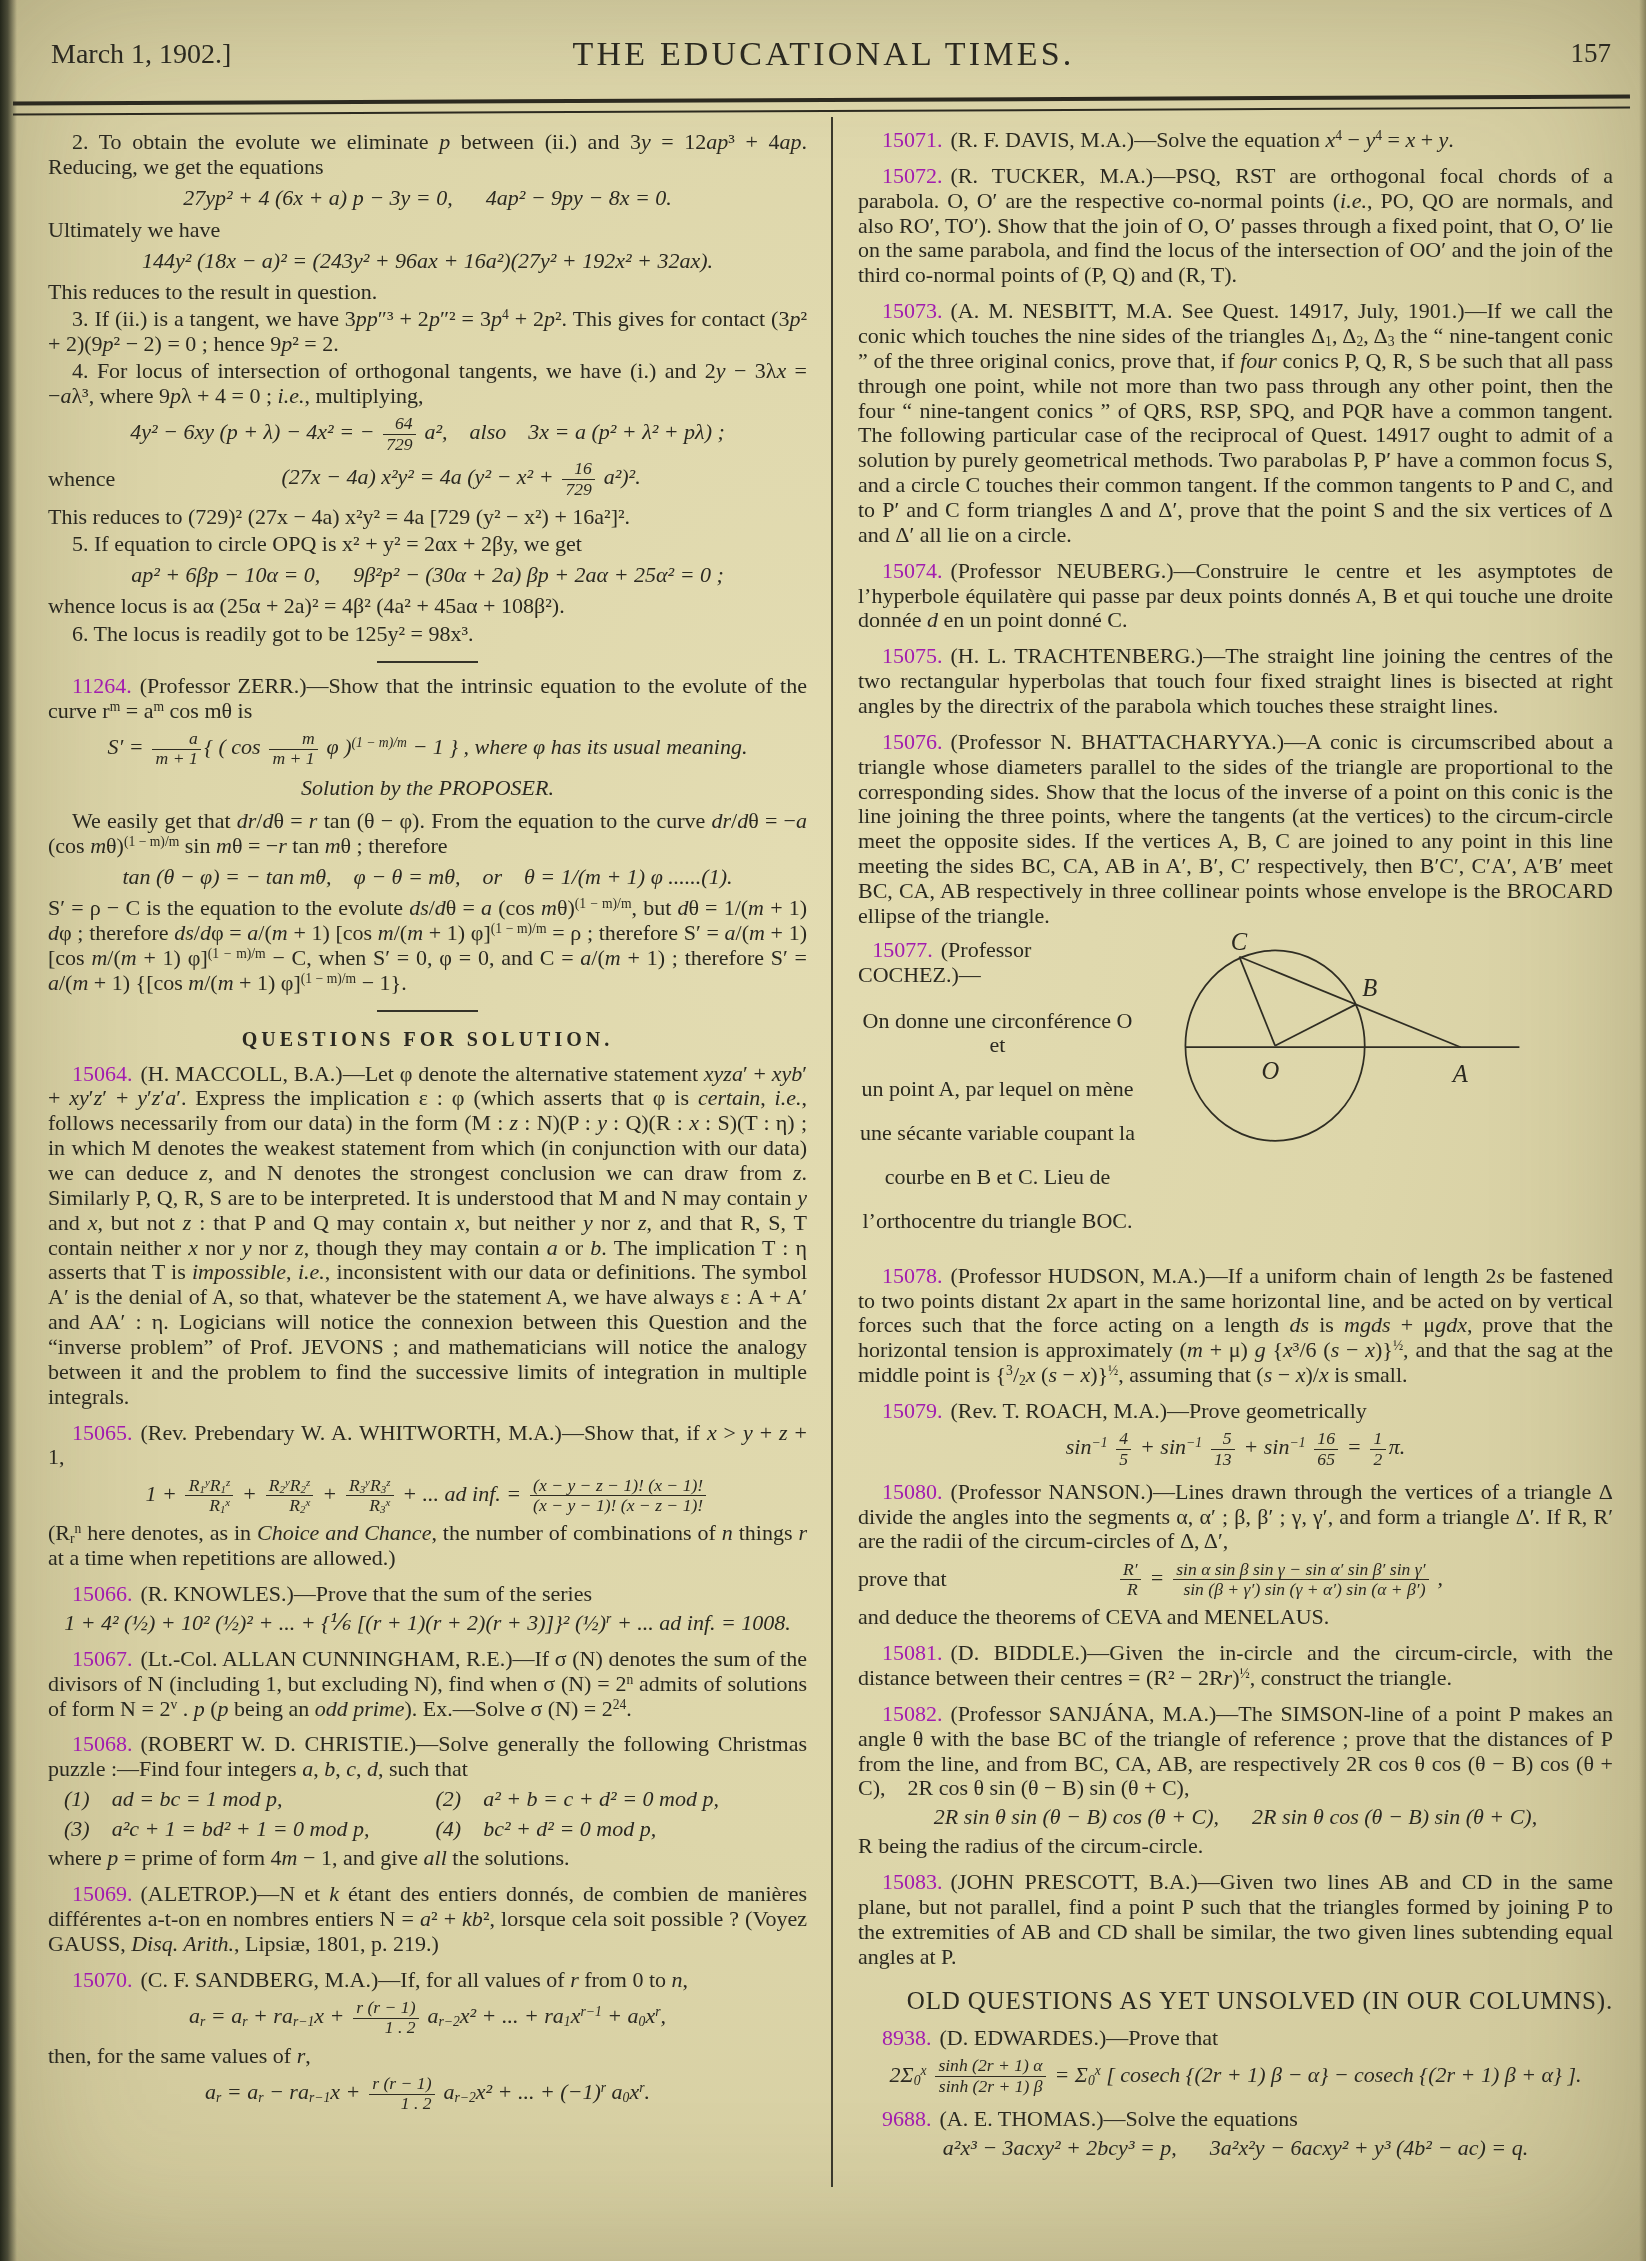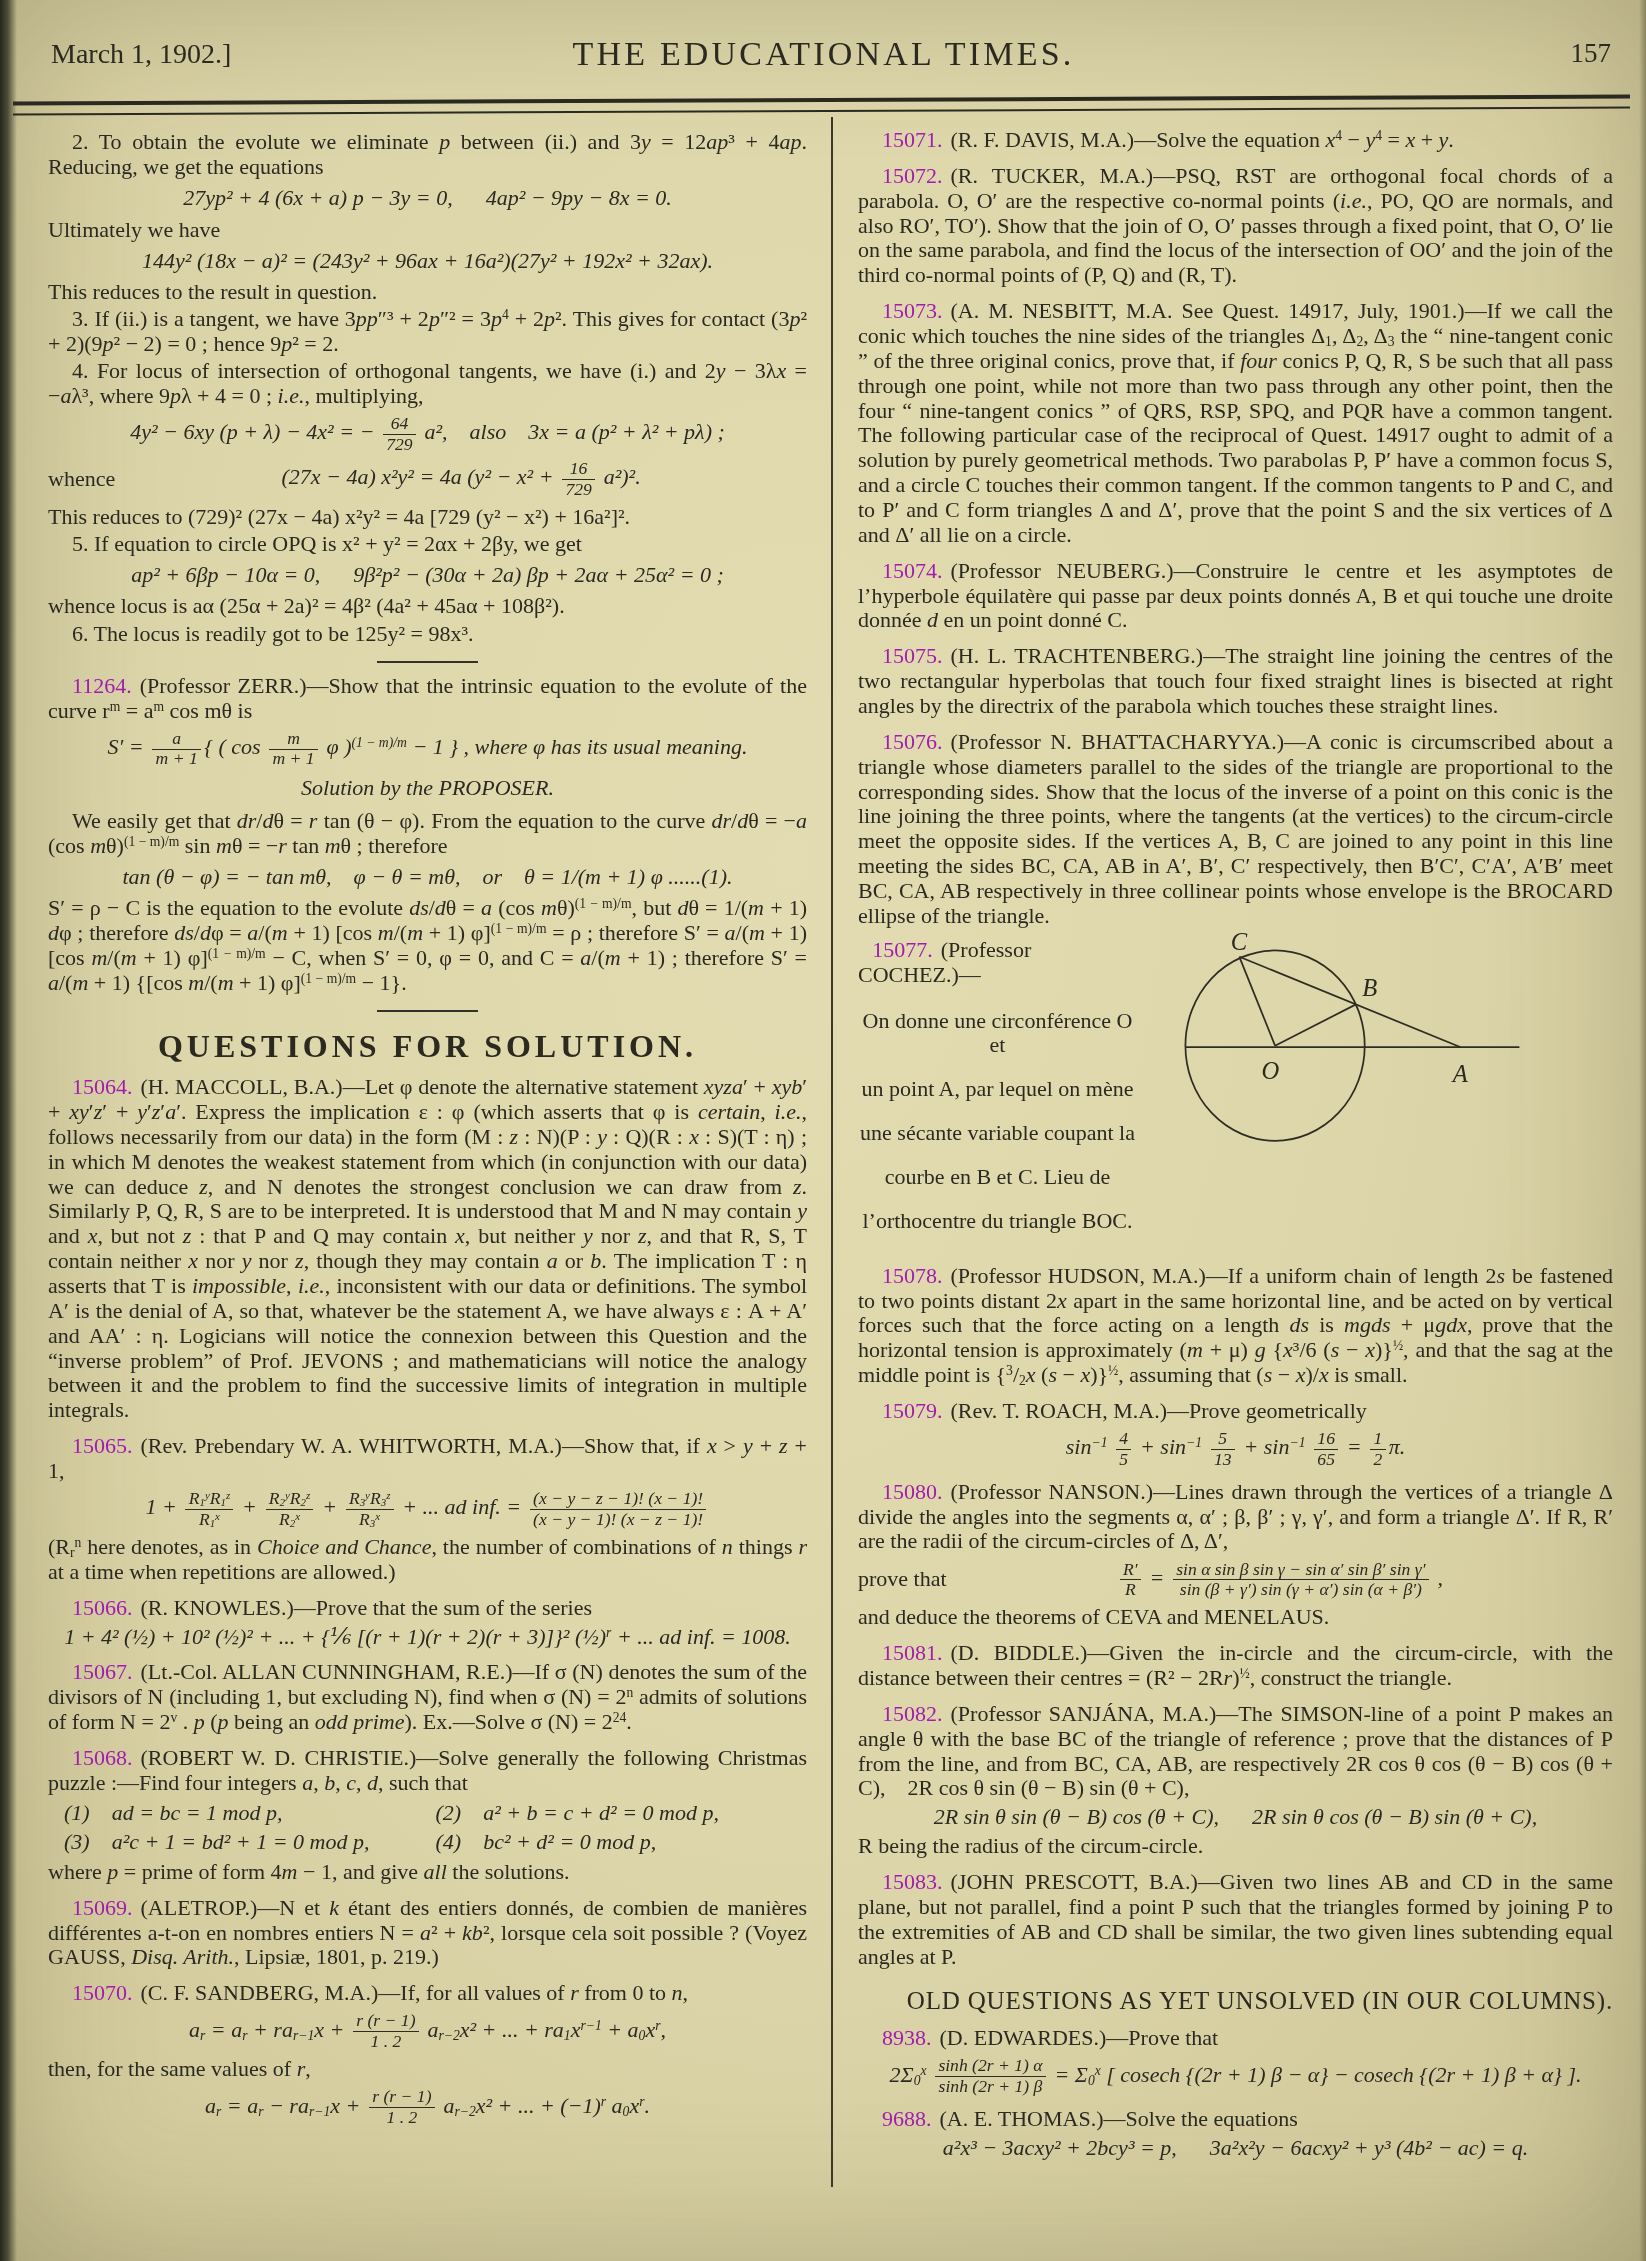--- a/index.html
+++ b/index.html
@@ -32,27 +32,27 @@
   .p{margin:2.4px 0;text-indent:24px;}
   .p.flush{text-indent:0;}
   .p.q{margin-top:11px;}
   .qnum{font-weight:400;color:#a21caf;padding-right:8px;}
   .eq{text-align:center;text-indent:0;margin:6.3px 0;font-style:italic;}
   .eq.tight{margin:4px 0;}
   .row{display:flex;align-items:center;margin:6.3px 0;}
   .rowlab{flex:none;font-style:normal;}
   .roweq{flex:1;text-align:center;font-style:italic;}
   .sep{width:101px;margin:14.3px auto 11px;border-top:2.4px solid #34322818;border-top-color:#343228;}
-  .qfs{text-align:center;font-size:32px;font-weight:700;letter-spacing:4px;margin:16px 0 8px;text-indent:0;}
+  .qfs{text-align:center;font-size:20px;font-weight:700;letter-spacing:4px;margin:16px 0 8px;text-indent:0;}
   .oldq{font-size:25px;letter-spacing:0.8px;margin:17.4px 0 6.3px;text-indent:0;text-align:right;font-weight:400;}
   .solby{text-align:center;font-style:italic;margin:8px 0;text-indent:0;}
   sup,sub{font-size:.62em;line-height:0;}
   sup{vertical-align:.5em;}
   sub{vertical-align:-.22em;}
-  .fr{display:inline-block;vertical-align:middle;text-align:center;line-height:1.02;font-size:.8em;margin:0 3.2px;}
+  .fr{display:inline-block;vertical-align:middle;text-align:right;line-height:1.02;font-size:.8em;margin:0 3.2px;}
   .fr .n{display:block;padding:0 3.2px 0.8px;border-bottom:1.6px solid #2e2c22;}
   .fr .d{display:block;padding:0.8px 3.2px 0;}
   .puzrow{display:grid;grid-template-columns:1fr 1fr;margin:4.8px 0;font-style:italic;padding-left:16px;}
   .q77{display:flex;margin:9.5px 0 4.8px;}
   .q77text{width:279px;flex:none;}
   .q77text .l{margin:9px 0 19px;text-indent:0;text-align:center;}
   .q77text .lh{margin:0 0 20.6px;text-indent:14.3px;}
   .diag{flex:none;margin-left:19px;margin-top:-4.8px;}
   .diag ellipse,.diag line{fill:none;stroke:#2f2d23;stroke-width:2.2px;}
   .diag text{font-style:italic;font-size:31px;fill:#2b2920;font-family:"Liberation Serif","DejaVu Serif",serif;}

